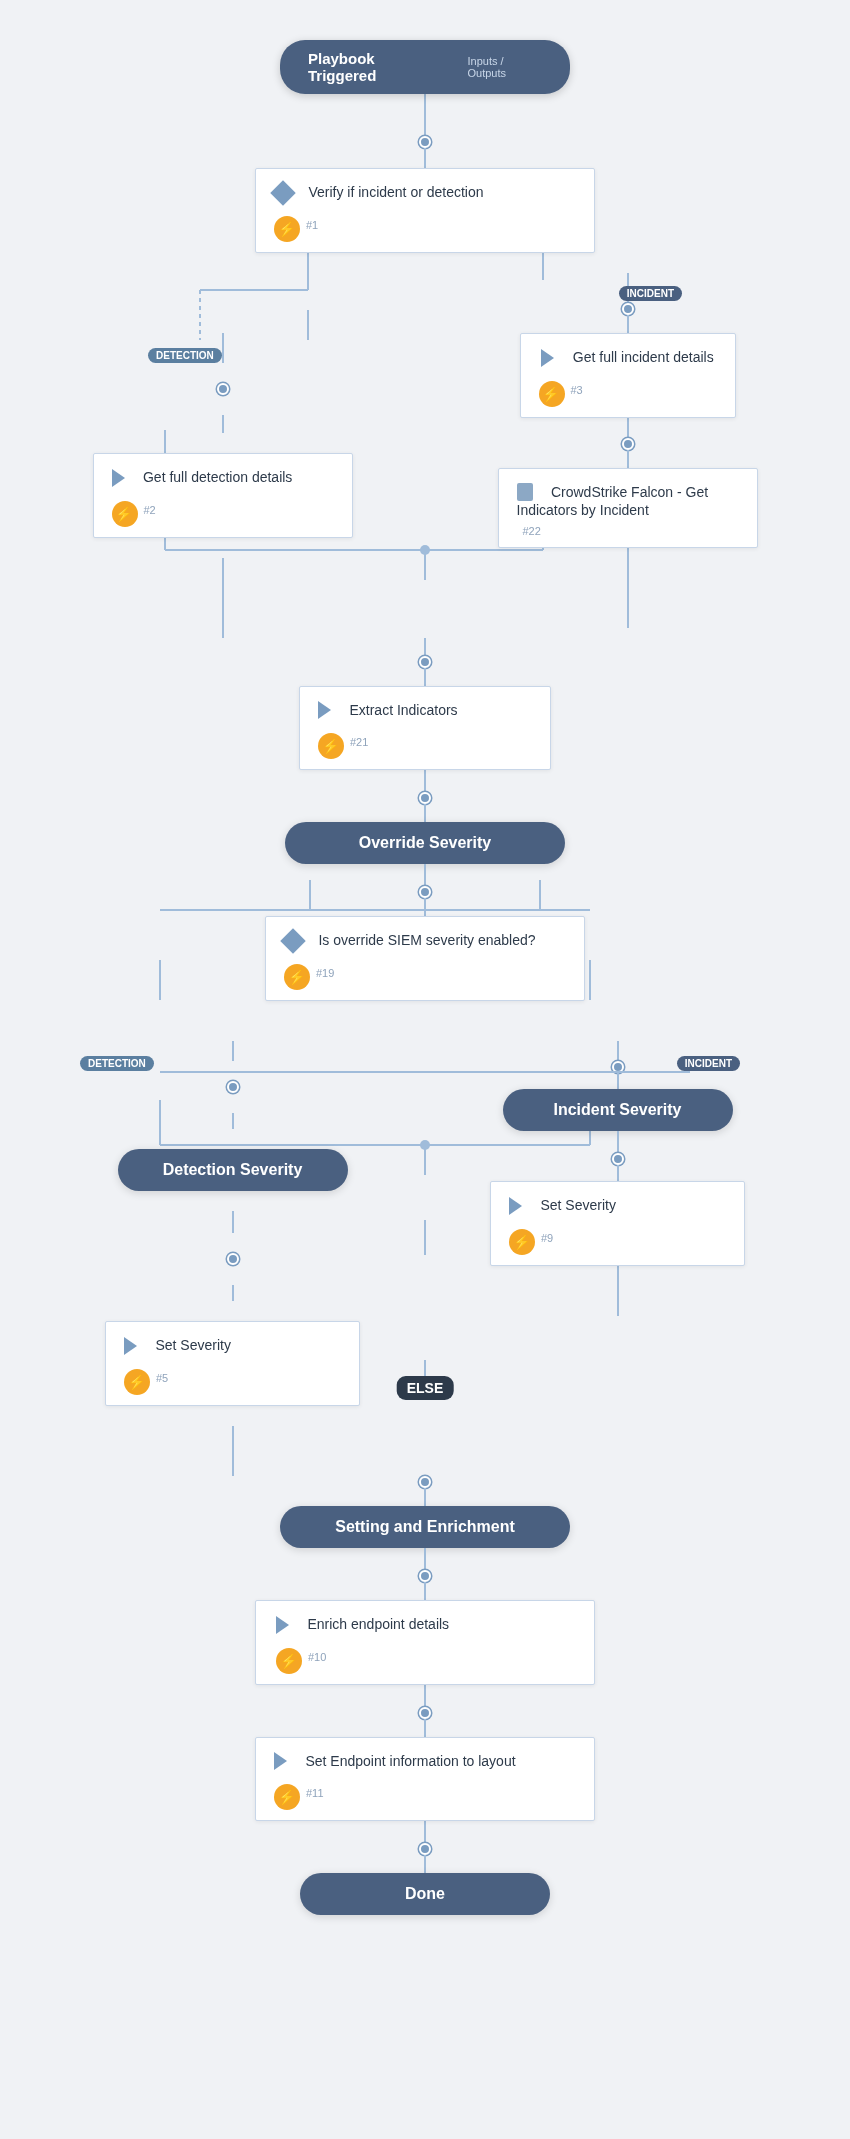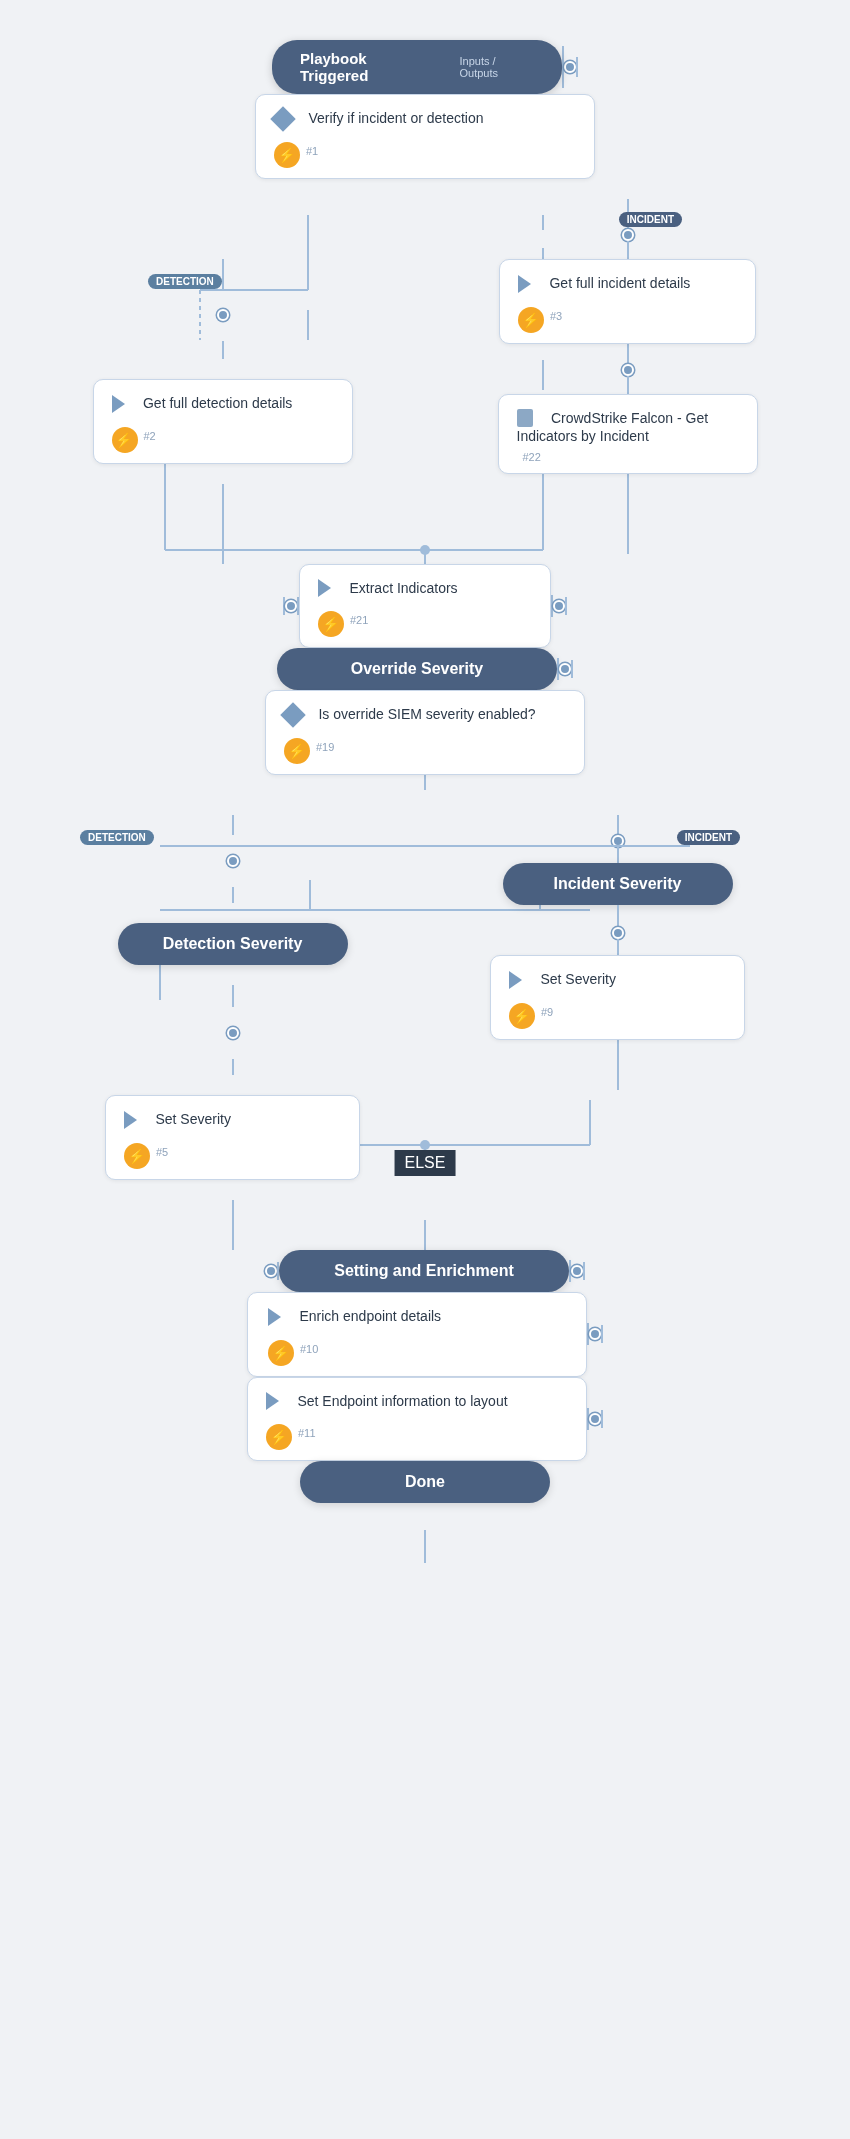--- a/index.html
+++ b/index.html
@@ -23,21 +23,21 @@
       position: absolute;
       top: 0; left: 0;
       width: 100%;
       height: 100%;
       pointer-events: none;
     }
 
     
     .center-col {
       display: flex;
-      flex-direction: row;
+      flex-direction: column;
       align-items: center;
     }
 
     
     .node-trigger {
       background: #4a6080;
       color: #fff;
       border-radius: 25px;
       padding: 10px 28px;
       display: flex;
@@ -52,21 +52,21 @@
     .node-trigger .inputs-outputs {
       font-size: 11px;
       font-weight: 400;
       color: #c8d6e8;
       margin-left: 8px;
     }
 
     .node-box {
       background: #fff;
       border: 1.5px solid #c8d6e8;
-      border-radius: 10px;
+      border-radius: 2px;
       padding: 14px 18px 10px 18px;
       position: relative;
       box-shadow: 0 1px 4px rgba(0,0,0,0.07);
     }
 
     .node-box .node-title {
       font-size: 14px;
       color: #2d3a4a;
       font-weight: 500;
       margin-left: 8px;
@@ -186,21 +186,21 @@
     }
     .col-right {
       flex: 1;
       display: flex;
       flex-direction: column;
       align-items: center;
     }
 
     
     .node-verify { width: 340px; }
-    .node-full-incident { width: 257px; }
+    .node-full-incident { width: 216px; text-align: center; }
     .node-full-detection { width: 260px; }
     .node-crowdstrike { width: 260px; }
     .node-extract { width: 252px; }
     .node-override { width: 280px; }
     .node-siem { width: 320px; }
     .node-det-sev { width: 230px; }
     .node-inc-sev { width: 230px; }
     .node-set-sev-l { width: 255px; }
     .node-set-sev-r { width: 255px; }
     .node-setting { width: 290px; }
@@ -458,21 +458,21 @@
           <div style="display:flex; align-items:center; margin-top:6px;">
             <span class="badge-lightning">⚡</span>
             <span class="node-num">#9</span>
           </div>
         </div>
         <div class="vline" style="height:50px;"></div>
       </div>
     </div>
 
     <div style="position:absolute; left:50%; transform:translateX(-50%); top:calc(100% - 100px);">
-      <span class="else-badge" style="background:#2d3a4a; color:#fff; border-radius:0; padding:4px 10px; font-size:16px; font-weight:400; display:inline-block;">ELSE</span>
+      <span class="else-badge" style="background:#2d3a4a; color:#fff; border-radius:9px; padding:4px 10px; font-size:14px; font-weight:700; display:inline-block;">ELSE</span>
     </div>
   </div>
 
   <div class="section" style="margin-top:0;">
     <div class="center-col">
       <div class="dot"></div>
       <div class="vline" style="height:18px;"></div>
       <div class="node-phase node-setting">
         <span>Setting and Enrichment</span>
       </div>

